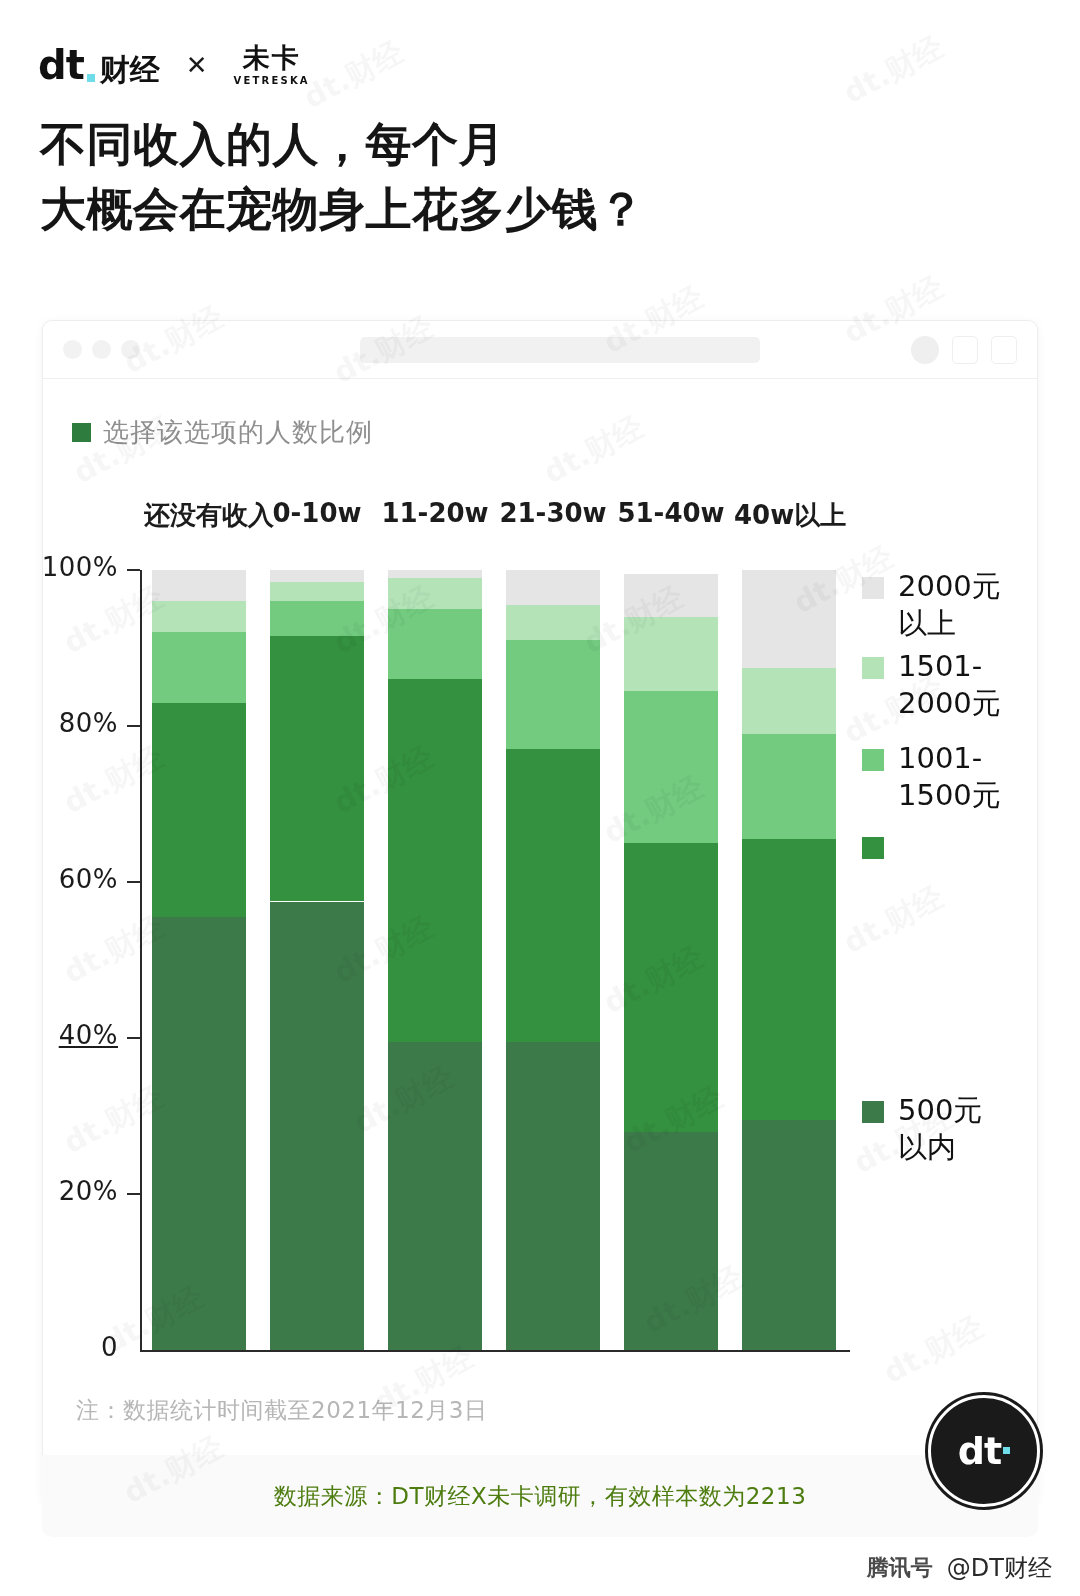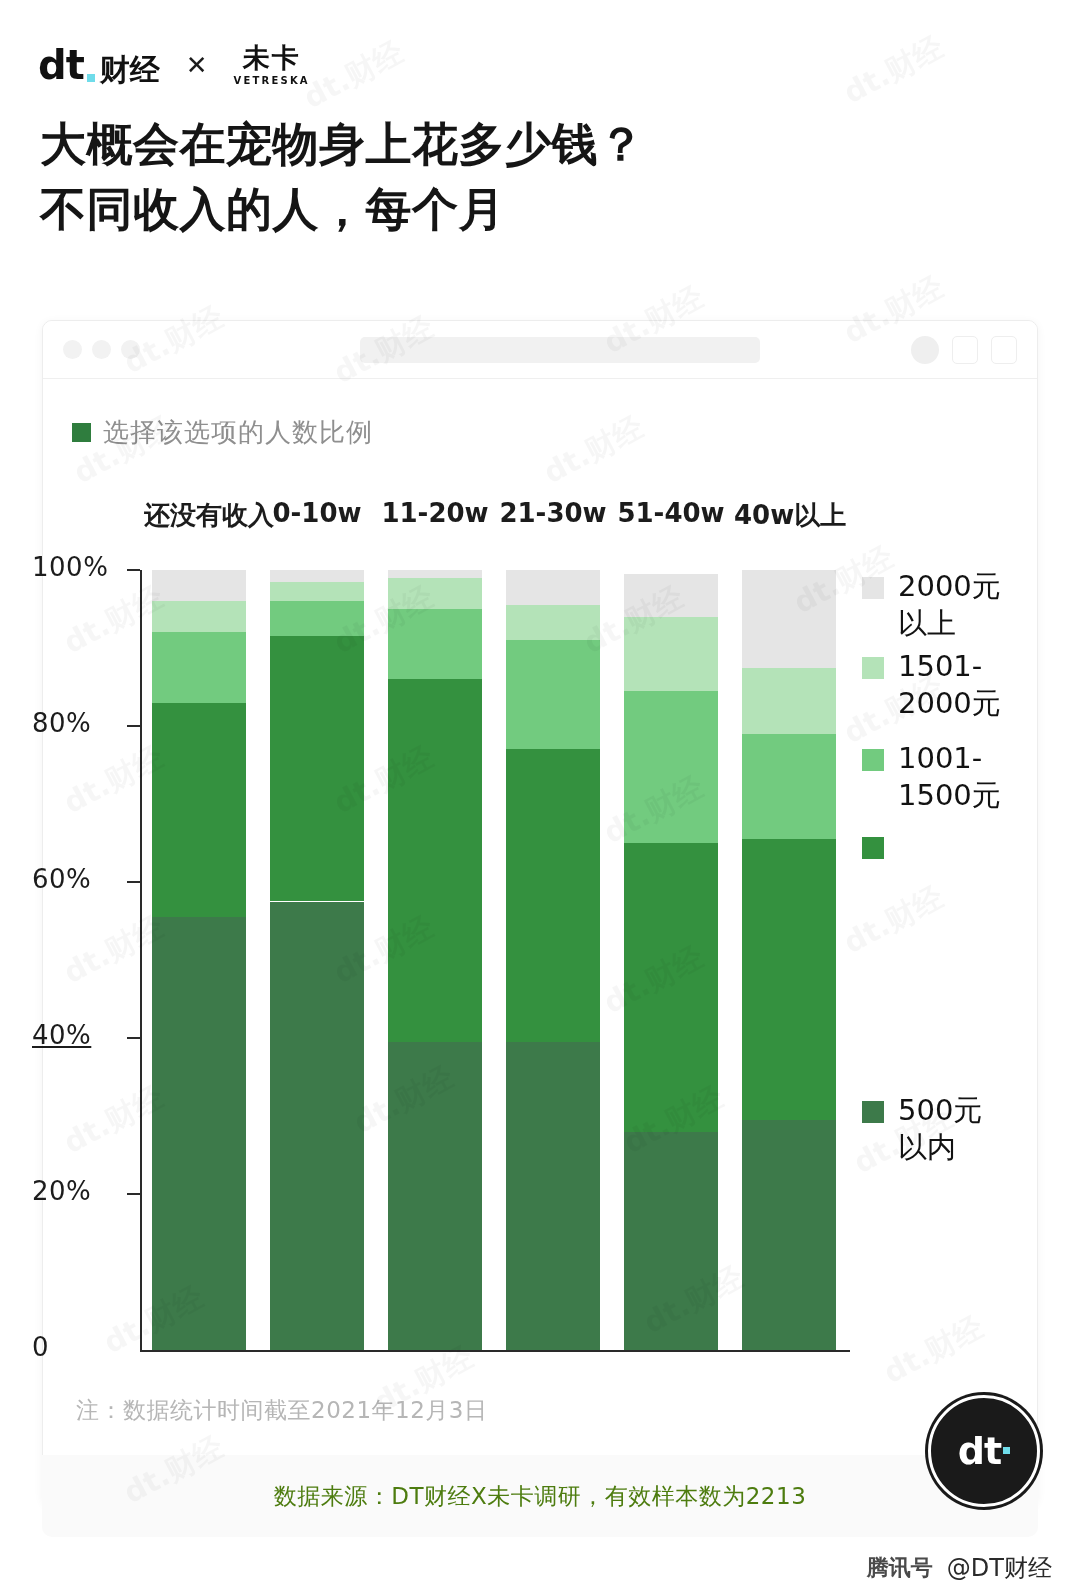--- a/index.html
+++ b/index.html
@@ -83,21 +83,21 @@
   .cat .hl::after {
     content: ""; position: absolute; left: 0; right: 0; bottom: -4px;
     height: 10px; background: #f6c9cb; z-index: -1;
   }
   .cat .hl span { position: relative; z-index: 2; }
 
   
   .plot-wrap { position: absolute; left: 0; top: 0; width: 1080px; height: 1596px; pointer-events: none; }
   .axis-line { position: absolute; background: #2a2a2a; }
   .ytick-label {
-    position: absolute; right: 0; width: 86px; 
+    position: absolute; right: 0; width: 86px; text-align: right;
     font-size: 26px; color: #1c1c1c; letter-spacing: 0.5px;
   }
   .ytick-mark { position: absolute; width: 13px; height: 2px; background: #2a2a2a; }
 
   .bar { position: absolute; }
   .seg { position: absolute; left: 0; width: 100%; }
 
   
   .legend { position: absolute; left: 862px; top: 560px; width: 180px; }
   .legend-item { position: absolute; display: flex; gap: 14px; align-items: flex-start; }
@@ -152,22 +152,22 @@
     <span class="dt-cn">财经</span>
   </div>
   <span class="x-mark">✕</span>
   <div class="vet">
     <span class="vet-cn">未卡</span>
     <span class="vet-en">VETRESKA</span>
   </div>
 </div>
 
 <div class="headline">
+  <div>不同收入的人，每个月</div>
   <div>大概会在宠物身上花多少钱？</div>
-  <div>不同收入的人，每个月</div>
 </div>
 
 <div class="card">
   <div class="card-titlebar">
     <div class="tb-dots">
       <span class="tb-dot"></span>
       <span class="tb-dot"></span>
       <span class="tb-dot"></span>
     </div>
     <div class="tb-urlbar"></div>

